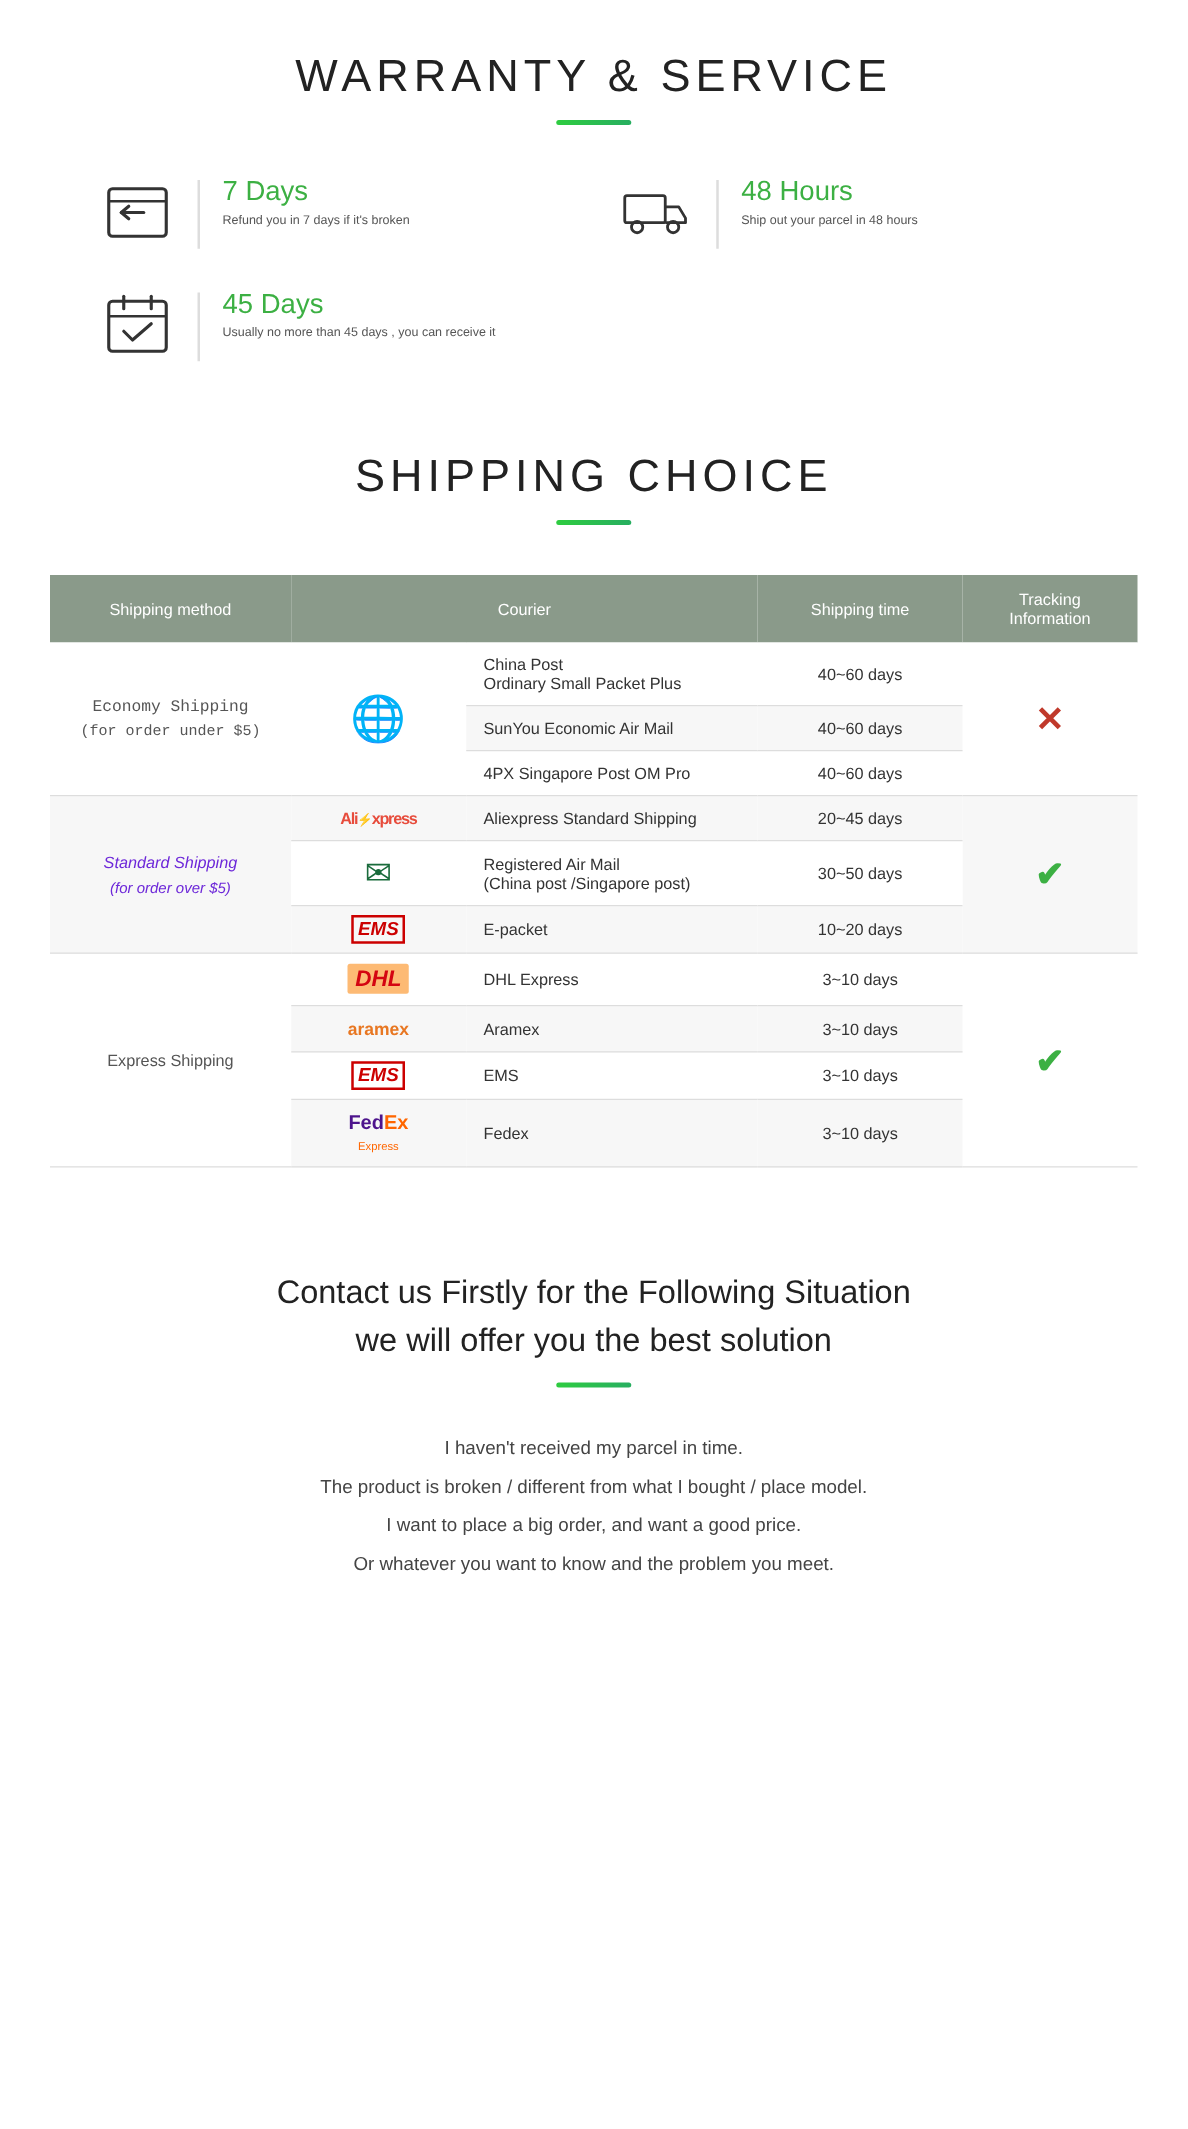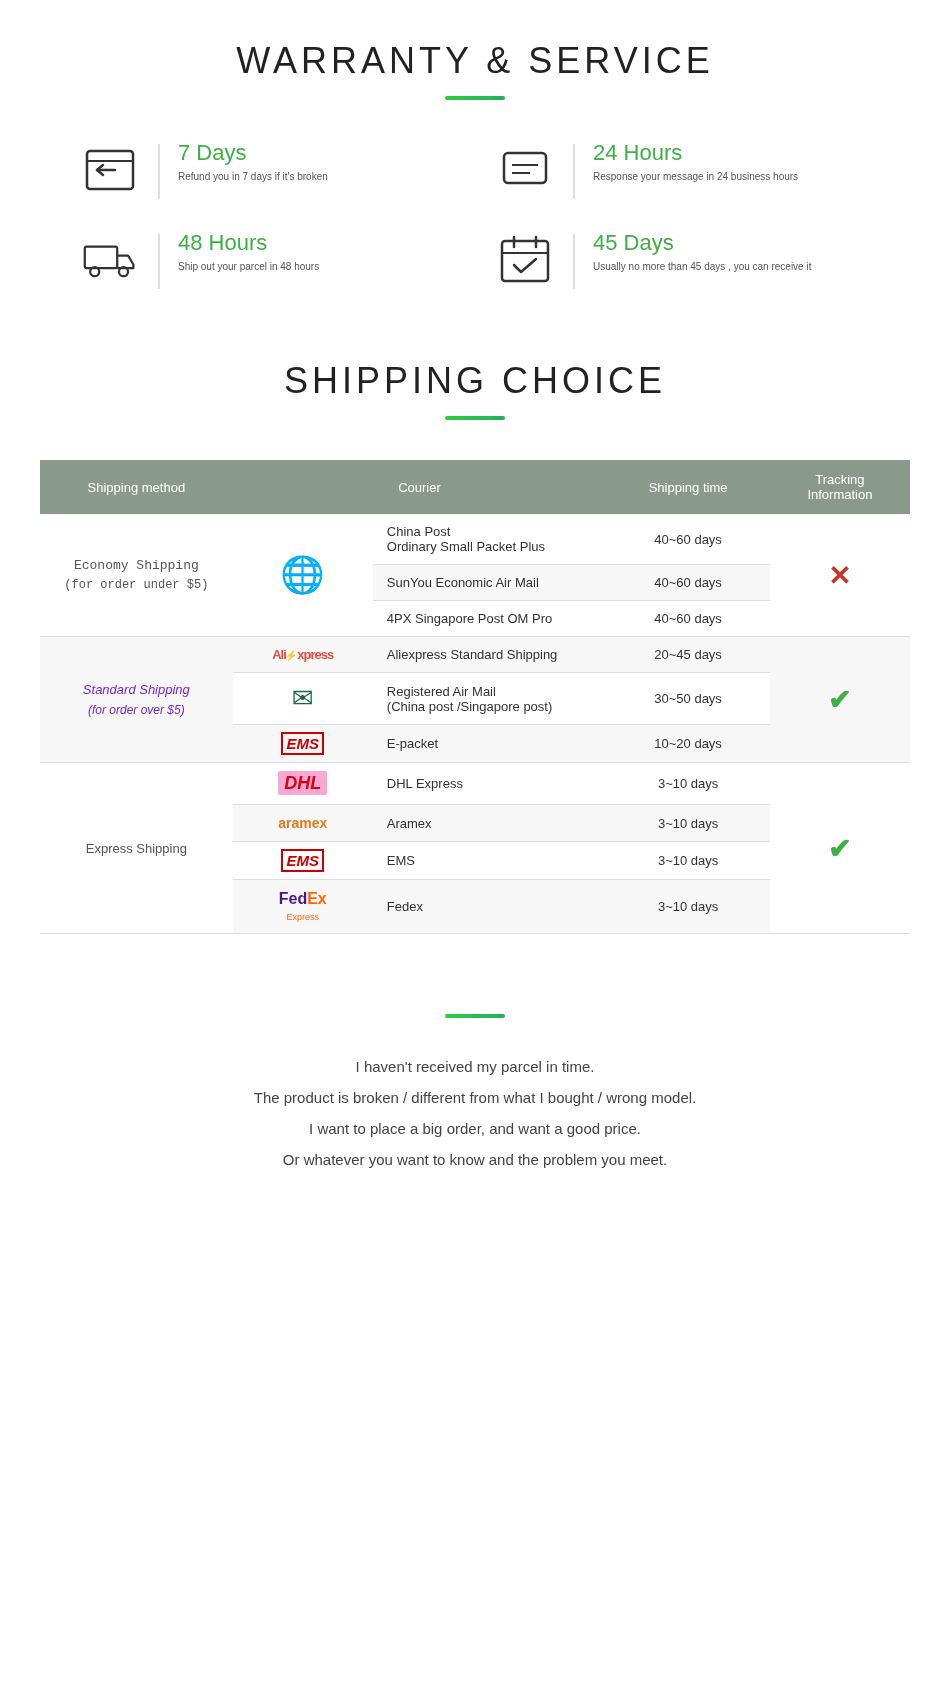--- a/index.html
+++ b/index.html
@@ -177,34 +177,20 @@
           <line x1="14" y1="27" x2="32" y2="27" stroke="#333" stroke-width="2.5" stroke-linecap="round"></line>
         </svg>
       </div>
       <div class="warranty-divider"></div>
       <div class="warranty-text">
         <span class="warranty-highlight">7 Days</span>
         <span class="warranty-desc">Refund you in 7 days if it's broken</span>
       </div>
     </div>
 
-    <div class="warranty-item">
-      <div class="warranty-icon">
-        <svg viewBox="0 0 54 54">
-          <rect x="6" y="10" width="42" height="30" rx="4" stroke="#333" stroke-width="2.5" fill="none"></rect>
-          <line x1="14" y1="22" x2="40" y2="22" stroke="#333" stroke-width="2"></line>
-          <line x1="14" y1="30" x2="32" y2="30" stroke="#333" stroke-width="2"></line>
-        </svg>
-      </div>
-      <div class="warranty-divider"></div>
-      <div class="warranty-text">
-        <span class="warranty-highlight">24 Hours</span>
-        <span class="warranty-desc">Response your message in 24 business hours</span>
-      </div>
-    </div>
 
     <div class="warranty-item">
       <div class="warranty-icon">
         <svg viewBox="0 0 60 50">
           <rect x="2" y="10" width="36" height="24" rx="2" stroke="#333" stroke-width="2.5" fill="none"></rect>
           <polyline points="38,20 50,20 56,30 56,34 38,34" stroke="#333" stroke-width="2.5" fill="none" stroke-linejoin="round"></polyline>
           <circle cx="13" cy="38" r="5" stroke="#333" stroke-width="2.5" fill="none"></circle>
           <circle cx="45" cy="38" r="5" stroke="#333" stroke-width="2.5" fill="none"></circle>
         </svg>
       </div>
@@ -293,21 +279,21 @@
           <td class="col-courier-logo">
             <span style="color:#cc0000; font-style:italic; font-weight:900; font-size:15px; border:2px solid #cc0000; padding:1px 3px;">EMS</span>
           </td>
           <td class="col-courier-name">E-packet</td>
           <td class="col-time">10~20 days</td>
         </tr>
 
         <tr class="bg-white">
           <td class="col-method" rowspan="4" style="font-size:13px; color:#555;">Express Shipping</td>
           <td class="col-courier-logo">
-            <span style="color:#d40511; font-weight:900; font-size:18px; font-style:italic; background:#f9a8d4; padding:2px 6px; border-radius:2px;">DHL</span>
+            <span style="color:#d40511; font-weight:900; font-size:18px; font-style:italic; background:#fdba74; padding:2px 6px; border-radius:2px;">DHL</span>
           </td>
           <td class="col-courier-name">DHL Express</td>
           <td class="col-time">3~10 days</td>
           <td class="col-tracking" rowspan="4">
             <span class="check-green">✔</span>
           </td>
         </tr>
         <tr class="bg-light">
           <td class="col-courier-logo">
             <span style="color:#e87722; font-weight:bold; font-size:14px;">aramex</span>
@@ -328,20 +314,23 @@
           </td>
           <td class="col-courier-name">Fedex</td>
           <td class="col-time">3~10 days</td>
         </tr>
       </tbody>
     </table>
   </div>
 </section>
 
 <section class="contact-section">
+  <h2 class="contact-title">
+    Contact us Firstly for the Following Situation<br>we will offer you the best solution
+  </h2>
   <div class="section-divider"></div>
   <div class="contact-items">
     <p class="contact-item">I haven't received my parcel in time.</p>
-    <p class="contact-item">The product is broken / different from what I bought / wrong model.</p>
+    <p class="contact-item">The product is broken / different from what I bought / place model.</p>
     <p class="contact-item">I want to place a big order, and want a good price.</p>
     <p class="contact-item">Or whatever you want to know and the problem you meet.</p>
   </div>
 </section>
 
 </body></html>

